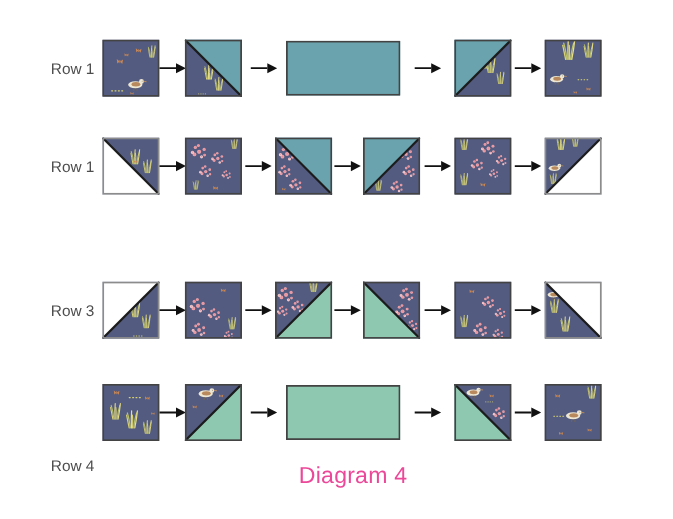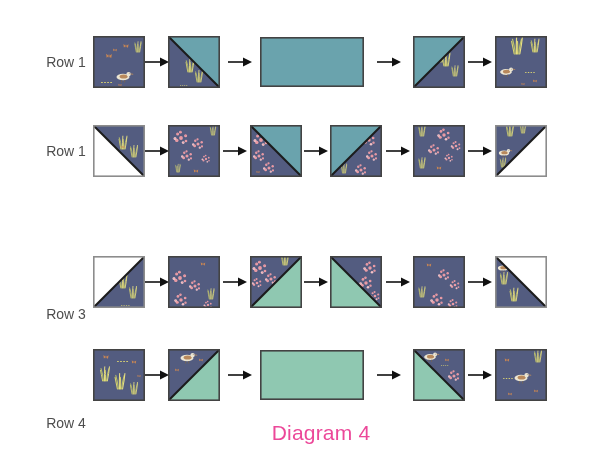--- a/index.html
+++ b/index.html
@@ -518,21 +518,21 @@
           <path d="M 7.10225 42 Q 6.50375 37.1 5.205000000000001 34.083" stroke="#b9c168" stroke-width="0.63" fill="none" stroke-linecap="round"></path>
           <path d="M 7.70075 42 Q 7.50125 37.1 8.135 32.991" stroke="#e8df84" stroke-width="0.63" fill="none" stroke-linecap="round"></path>
           <path d="M 8.29925 42 Q 8.49875 37.1 7.864999999999999 35.175" stroke="#d9d272" stroke-width="0.63" fill="none" stroke-linecap="round"></path>
           <path d="M 8.89775 42 Q 9.49625 37.1 10.795 34.083" stroke="#b9c168" stroke-width="0.63" fill="none" stroke-linecap="round"></path>
           <path d="M 9.49625 42 Q 10.49375 37.1 10.524999999999999 32.991" stroke="#e8df84" stroke-width="0.63" fill="none" stroke-linecap="round"></path>
         </g>
         <polygon points="52,0 52,52 0,52" fill="#ffffff"></polygon>
         <line x1="0" y1="52" x2="52" y2="0" stroke="#1c1c1c" stroke-width="2"></line>
         <rect x="0.8" y="0.8" width="50.4" height="50.4" fill="none" stroke="#8c8c8c" stroke-width="1.6"></rect>
       </svg>
-      <div class="row-label" style="top: 274px; margin-top: 32px;">Row 3</div>
+      <div class="row-label" style="top: 274px;">Row 3</div>
       <svg width="52" height="52" viewBox="0 0 52 52" class="block" style="left: 93px; top: 256px;">
         <rect x="0" y="0" width="52" height="52" fill="#535c80"></rect>
         <g>
           <path d="M 27.8625 32 Q 26.4375 25 26.05 22.25" stroke="#d9d272" stroke-width="0.9" fill="none" stroke-linecap="round"></path>
           <path d="M 28.7175 32 Q 27.8625 25 26.349999999999998 20.689999999999998" stroke="#b9c168" stroke-width="0.9" fill="none" stroke-linecap="round"></path>
           <path d="M 29.5725 32 Q 29.2875 25 29.85 19.130000000000003" stroke="#e8df84" stroke-width="0.9" fill="none" stroke-linecap="round"></path>
           <path d="M 30.4275 32 Q 30.7125 25 30.15 22.25" stroke="#d9d272" stroke-width="0.9" fill="none" stroke-linecap="round"></path>
           <path d="M 31.2825 32 Q 32.1375 25 33.65 20.689999999999998" stroke="#b9c168" stroke-width="0.9" fill="none" stroke-linecap="round"></path>
           <path d="M 32.1375 32 Q 33.5625 25 33.95 19.130000000000003" stroke="#e8df84" stroke-width="0.9" fill="none" stroke-linecap="round"></path>
           <path d="M 38.07625 42 Q 36.79375 35.7 36.525 33.225" stroke="#d9d272" stroke-width="0.81" fill="none" stroke-linecap="round"></path>

